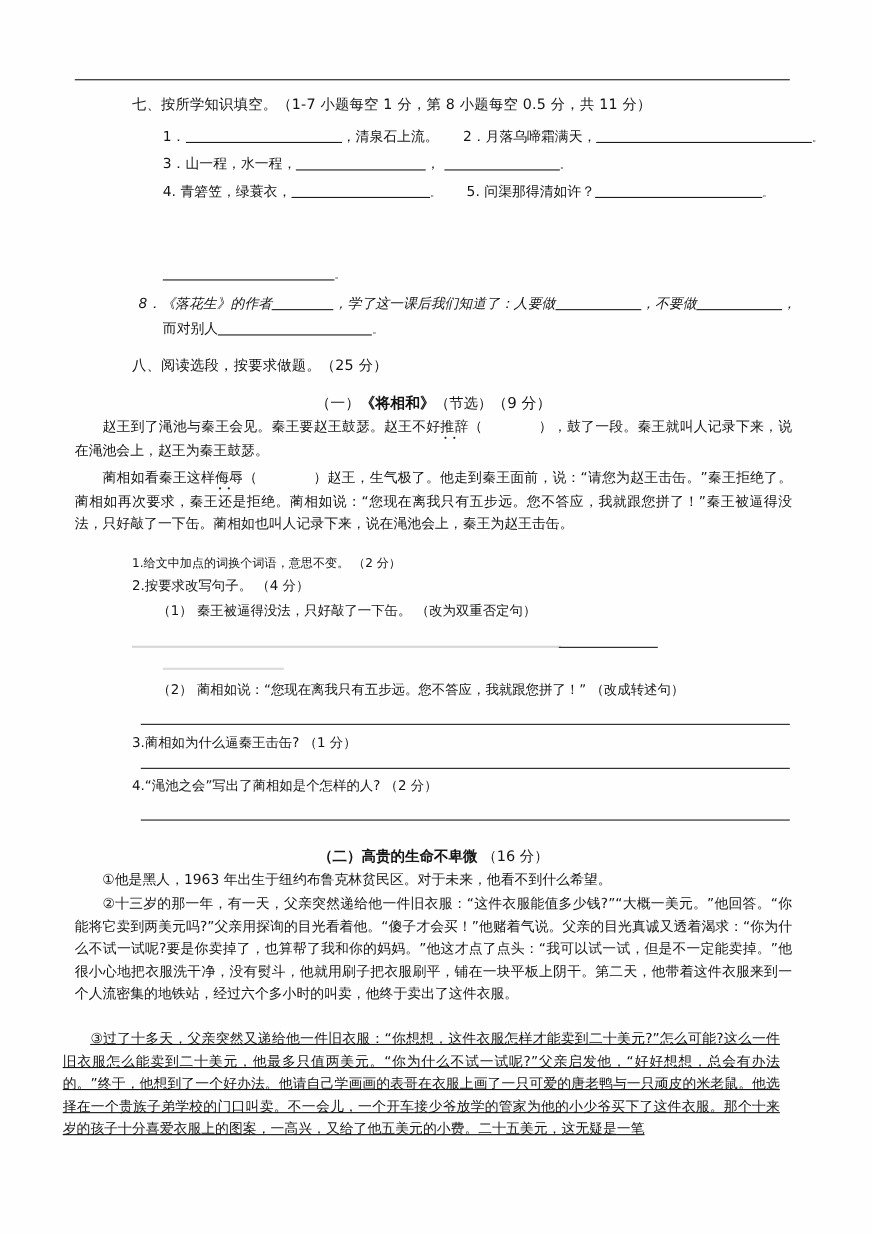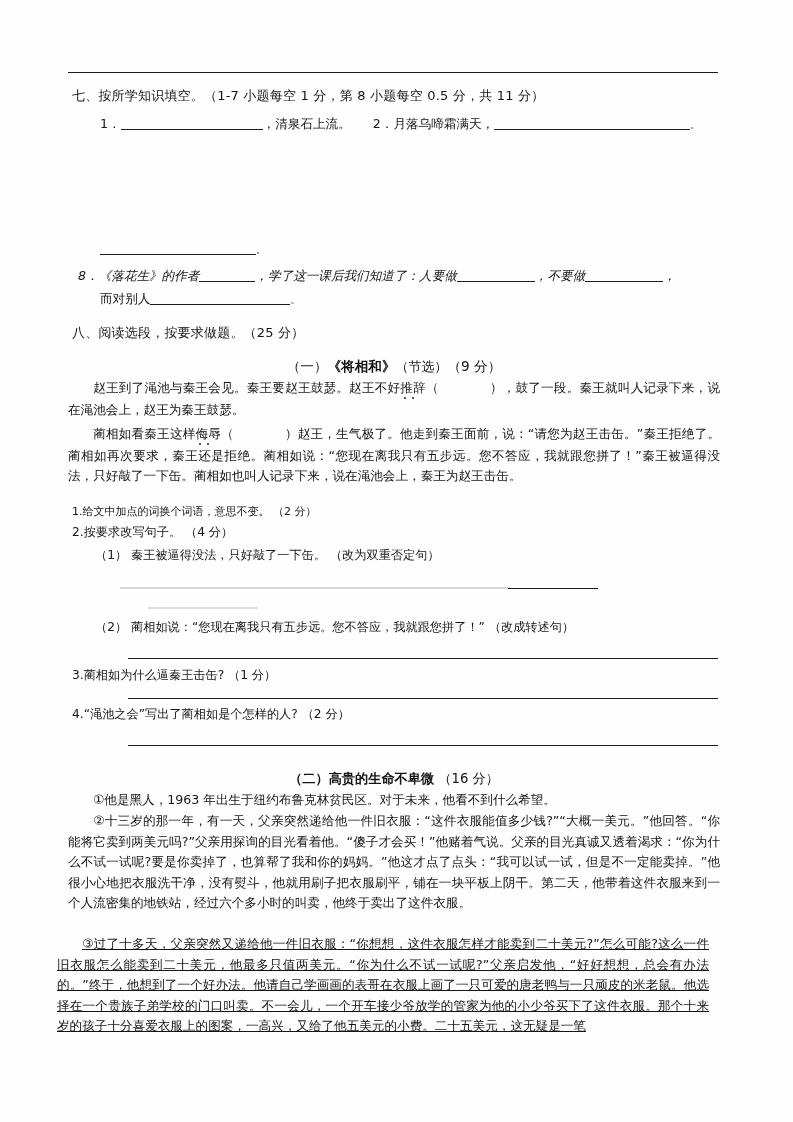--- a/index.html
+++ b/index.html
@@ -51,20 +51,21 @@
   }
   .tiny {
     font-size: 9.4px;
   }
   .bold { font-weight: bold; }
 
   
   .row {
     position: absolute;
     white-space: nowrap;
+    margin-left: 48px;
   }
 
   
   .blank {
     display: inline-block;
     border-bottom: 1.2px solid #1a1a1a;
     vertical-align: -2px;
     height: 11px;
   }
 
@@ -124,21 +125,30 @@
   <div class="top-rule"></div>
 
   <div class="row sec-head" style="left:72px; top:88px;">七、按所学知识填空。（1-7 小题每空 1 分，第 8 小题每空 0.5 分，共 11 分）</div>
 
   <div class="row item" style="left:100px; top:116px;">
     <span>1．</span><span class="blank" style="width:142px"></span><span>，清泉石上流。</span>
     <span style="display:inline-block;width:14px"></span>
     <span>2．</span><span>月落乌啼霜满天，</span><span class="blank" style="width:196px"></span><span class="tiny">。</span>
   </div>
 
-
+  <div class="row item" style="left:100px; top:141px;">
+    <span>3．</span><span>山一程，水一程，</span><span class="blank" style="width:118px"></span><span>，</span>
+    <span class="blank" style="width:105px"></span><span class="tiny">。</span>
+  </div>
+
+  <div class="row item" style="left:100px; top:166px;">
+    <span>4.</span>&nbsp;<span>青箬笠，绿蓑衣，</span><span class="blank" style="width:126px"></span><span class="tiny">。</span>
+    <span style="display:inline-block;width:16px"></span>
+    <span>5.</span>&nbsp;<span>问渠那得清如许？</span><span class="blank" style="width:152px"></span><span class="tiny">。</span>
+  </div>
 
 
 
   <div class="row item" style="left:100px; top:241px;">
     <span class="blank" style="width:156px"></span><span class="tiny">。</span>
   </div>
 
   <div class="row item" style="left:78px; top:268px;font-style:italic;">
     <span>8．</span><span>《落花生》的作者</span><span class="blank" style="width:56px"></span><span>，学了这一课后我们知道了：人要做</span><span class="blank" style="width:78px"></span><span>，不要做</span><span class="blank" style="width:78px"></span><span>，</span>
   </div>

